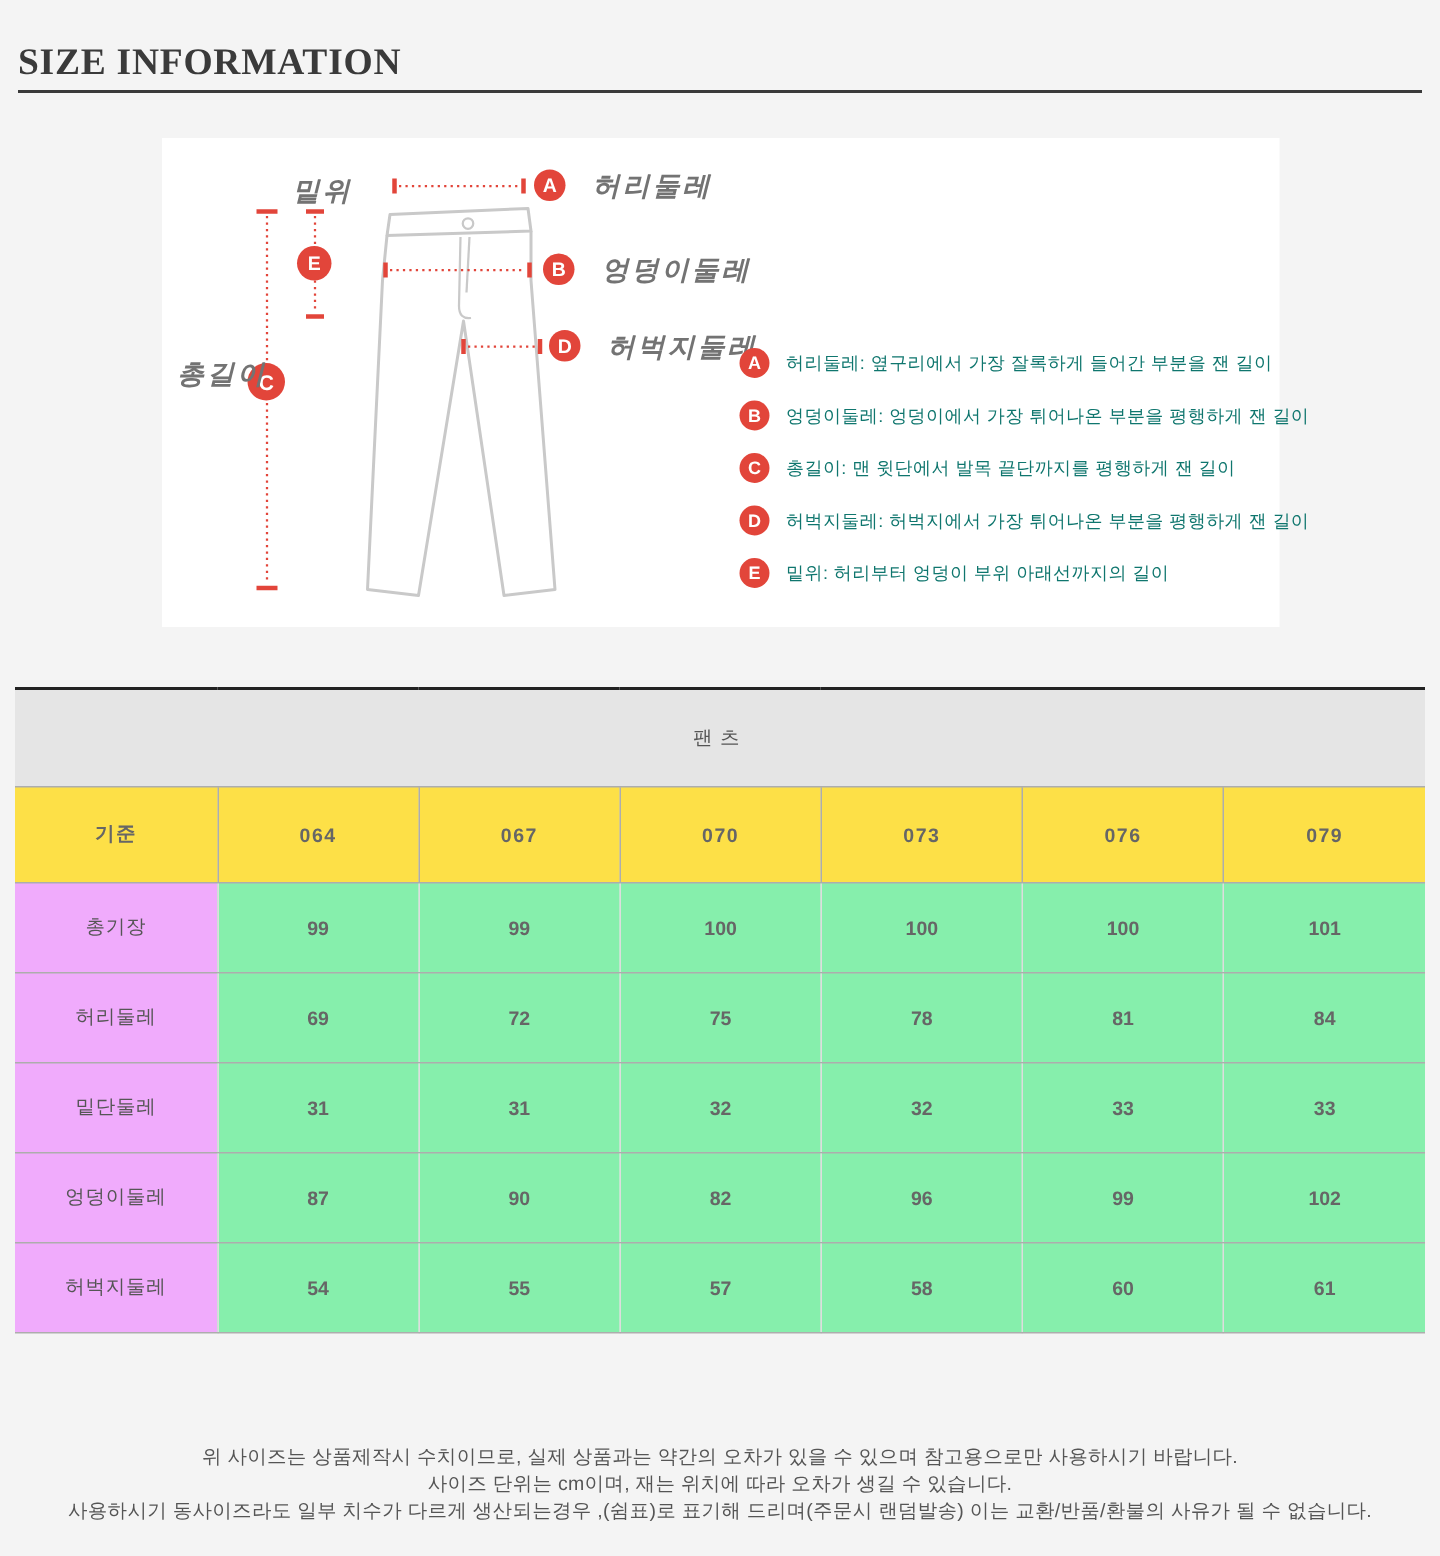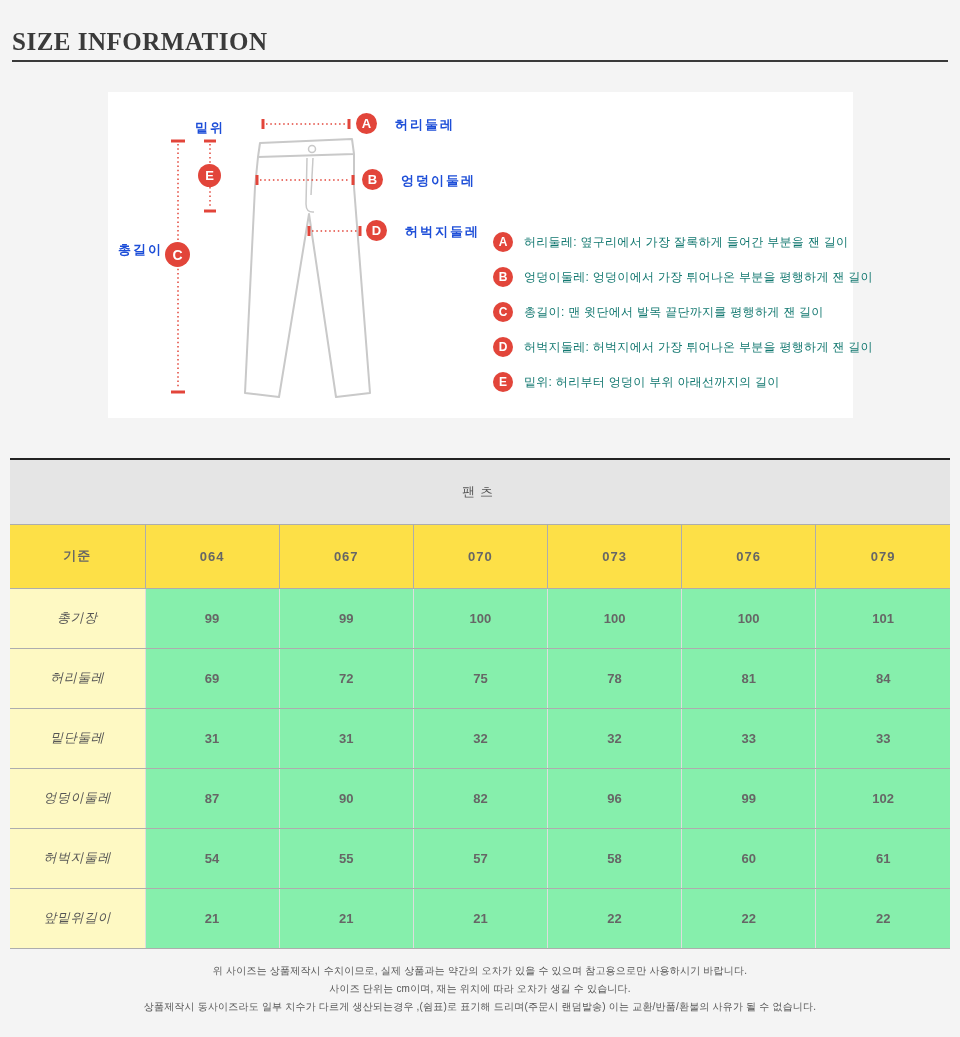--- a/index.html
+++ b/index.html
@@ -56,26 +56,27 @@
     line-height: 1;
   }
   .badge-a { left: 248px; top: 21px; }
   .badge-b { left: 254px; top: 77px; }
   .badge-d { left: 258px; top: 128px; }
   .badge-e { left: 90px;  top: 72px;  width: 23px; height: 23px; }
   .badge-c { left: 57px;  top: 150px; width: 25px; height: 25px; font-size: 14px; }
 
   .m-label {
     position: absolute;
-    color: #1d4ed8;
-    font-size: 13px;
+    color: #737373;
+    font-size: 18px;
     font-weight: 700;
     letter-spacing: 2px;
     line-height: 15px;
     white-space: nowrap;
+    font-style: italic;
   }
   .m-label-waist  { left: 287px; top: 25px; }
   .m-label-hip    { left: 293px; top: 81px; }
   .m-label-thigh  { left: 297px; top: 132px; }
   .m-label-rise   { left: 87px;  top: 28px; }
   .m-label-length { left: 10px;  top: 150px; width: 44px; text-align: right; }
 
   .legend {
     position: absolute;
     left: 385px;
@@ -130,43 +131,42 @@
   }
   .cols-row th {
     height: 64px;
     background: #fde047;
     font-weight: 700;
     color: #666666;
     letter-spacing: 1px;
   }
   .size-table tbody th {
     height: 60px;
-    background: #fef9c3;
+    background: #f0abfc;
     font-weight: 400;
     color: #555555;
     letter-spacing: 0.5px;
     border-right-color: #dddddd;
-    font-style: italic;
   }
   .size-table tbody td {
     background: #86efac;
     font-weight: 700;
     color: #666666;
     border-left-color: #dddddd;
     border-right-color: #dddddd;
   }
 
   
   .footer-notes {
     position: absolute;
     left: 0;
     top: 962px;
     width: 960px;
     text-align: center;
-    font-size: 10px;
+    font-size: 13px;
     color: #555555;
     line-height: 18px;
     letter-spacing: 0.2px;
   }
 </style>
 </head>
 <body>
 
 <h1 class="page-title">SIZE INFORMATION</h1>
 <div class="title-rule"></div>
@@ -308,29 +308,20 @@
     </tr>
     <tr>
       <th>허벅지둘레</th>
       <td>54</td>
       <td>55</td>
       <td>57</td>
       <td>58</td>
       <td>60</td>
       <td>61</td>
     </tr>
-    <tr>
-      <th>앞밑위길이</th>
-      <td>21</td>
-      <td>21</td>
-      <td>21</td>
-      <td>22</td>
-      <td>22</td>
-      <td>22</td>
-    </tr>
   </tbody>
 </table>
 
 <div class="footer-notes">
   <p>위 사이즈는 상품제작시 수치이므로, 실제 상품과는 약간의 오차가 있을 수 있으며 참고용으로만 사용하시기 바랍니다.</p>
   <p>사이즈 단위는 cm이며, 재는 위치에 따라 오차가 생길 수 있습니다.</p>
-  <p>상품제작시 동사이즈라도 일부 치수가 다르게 생산되는경우 ,(쉼표)로 표기해 드리며(주문시 랜덤발송) 이는 교환/반품/환불의 사유가 될 수 없습니다.</p>
+  <p>사용하시기 동사이즈라도 일부 치수가 다르게 생산되는경우 ,(쉼표)로 표기해 드리며(주문시 랜덤발송) 이는 교환/반품/환불의 사유가 될 수 없습니다.</p>
 </div>
 
 </body></html>

